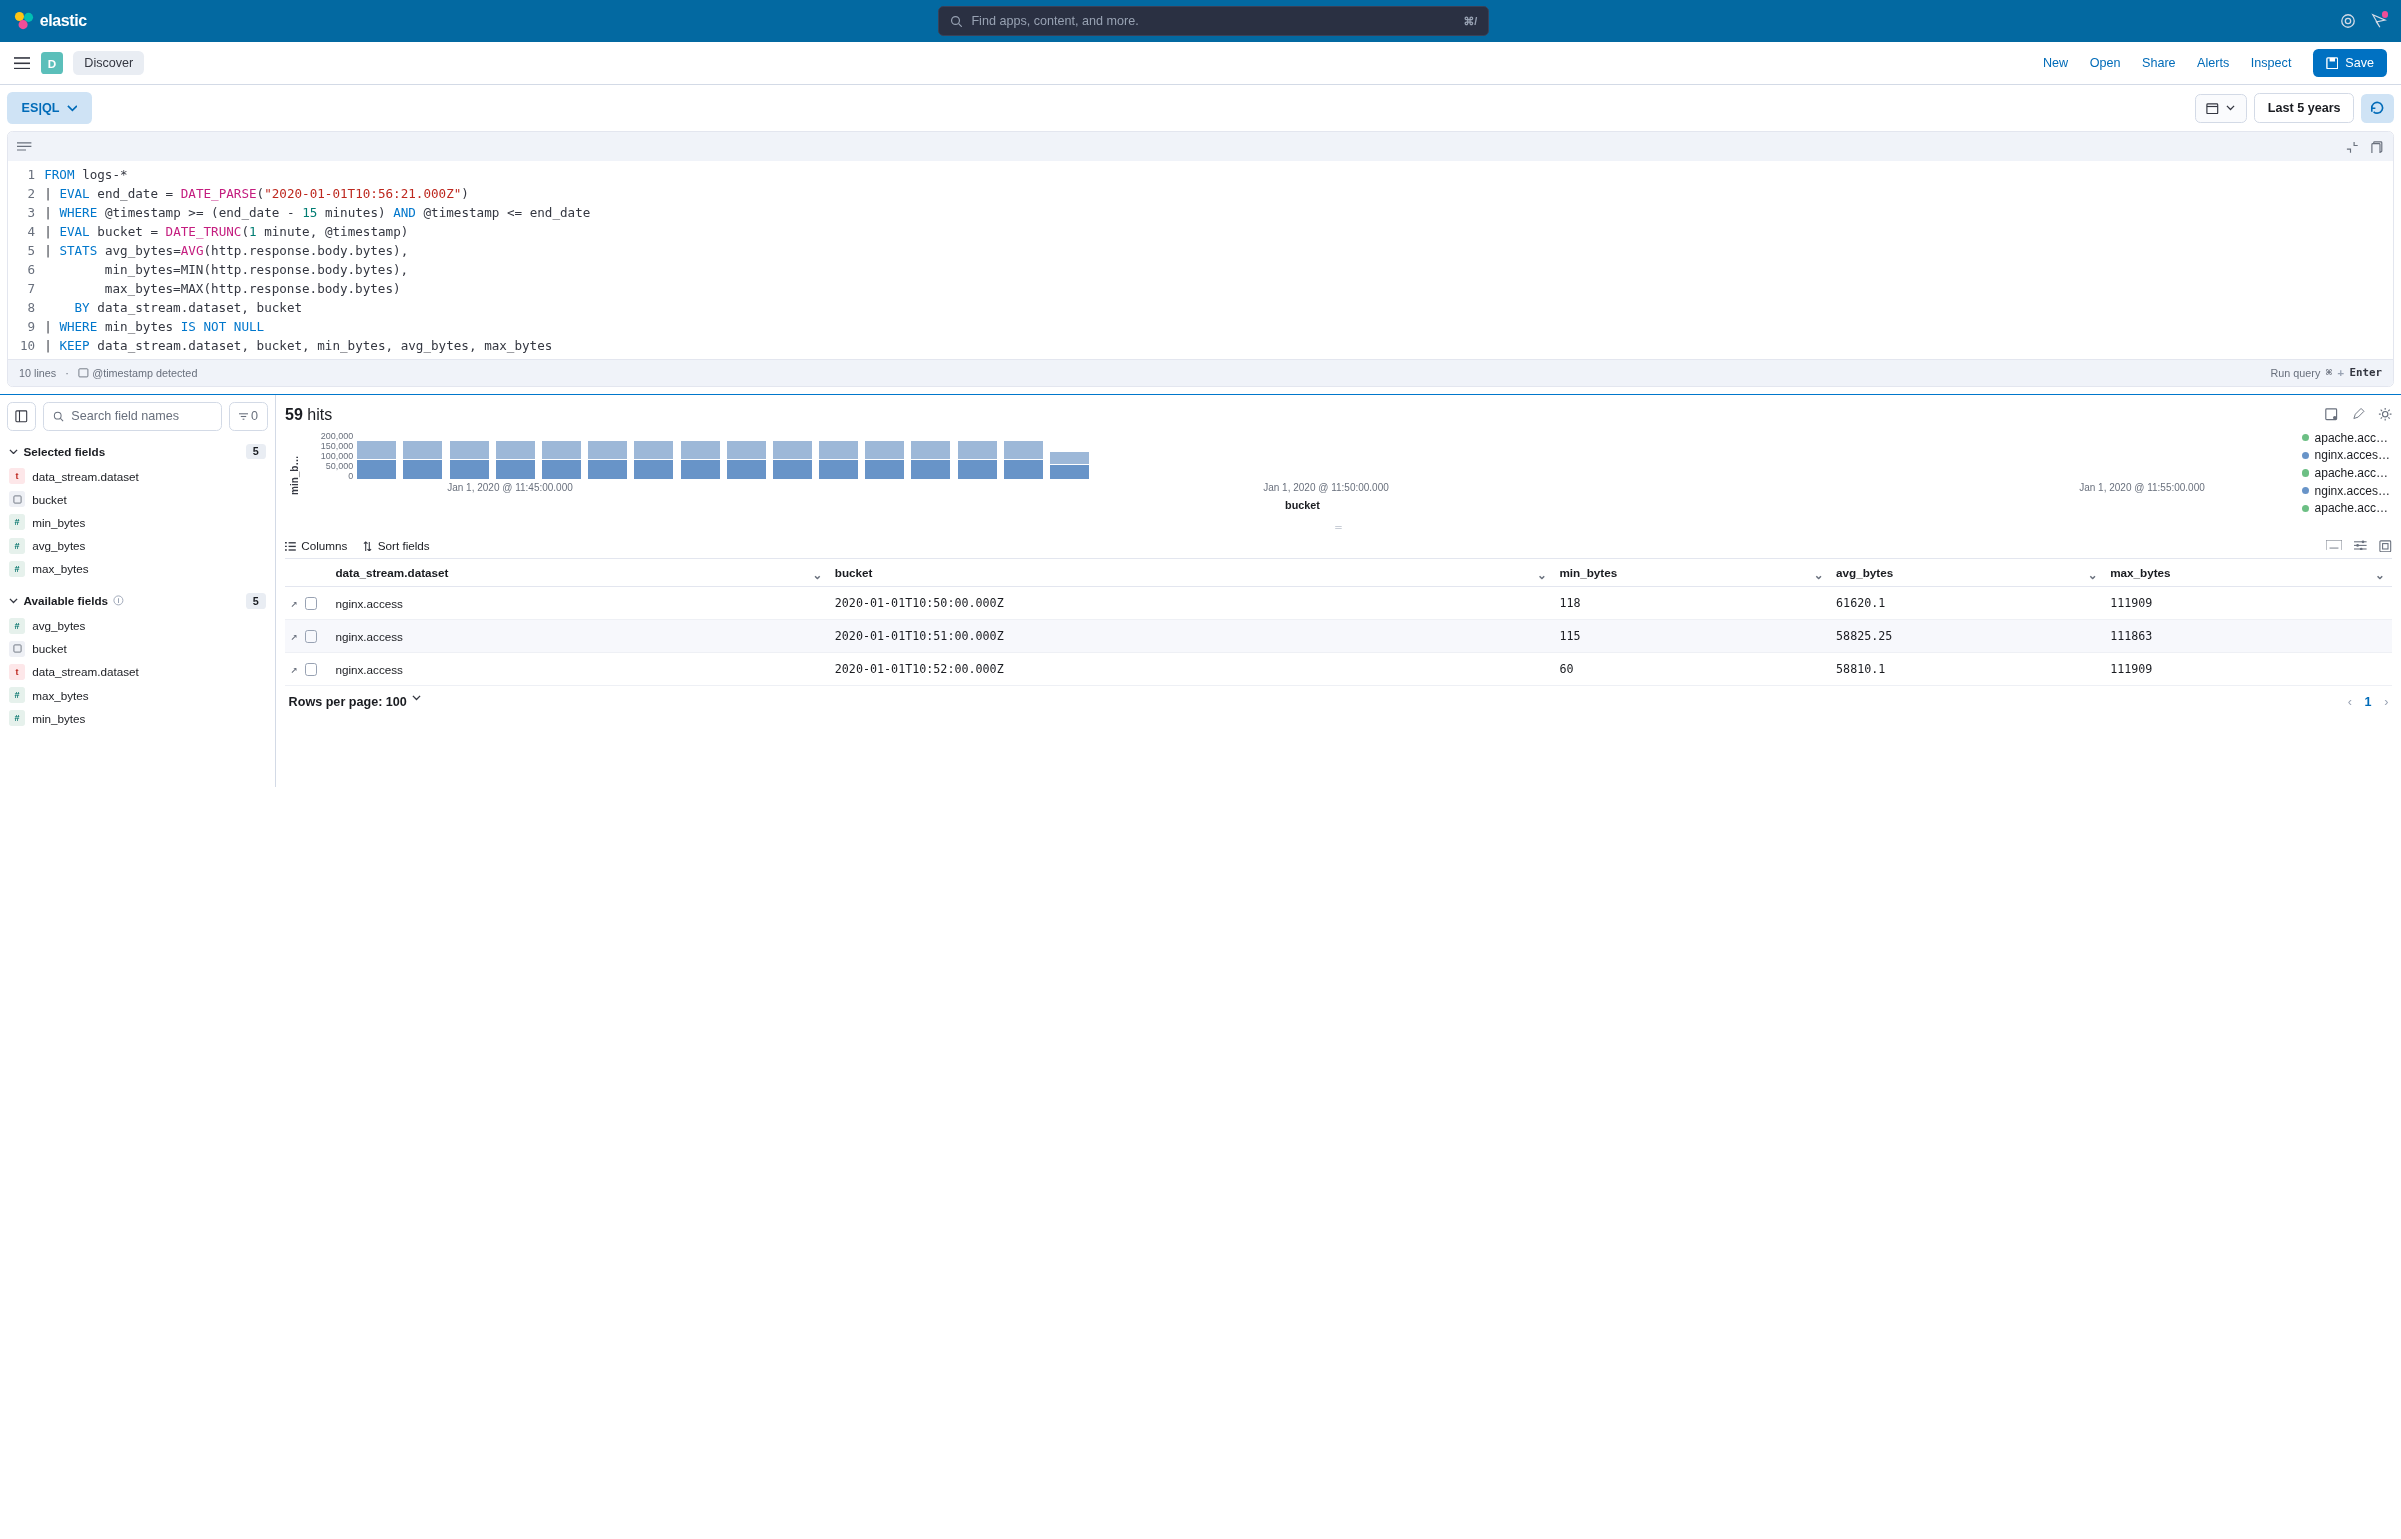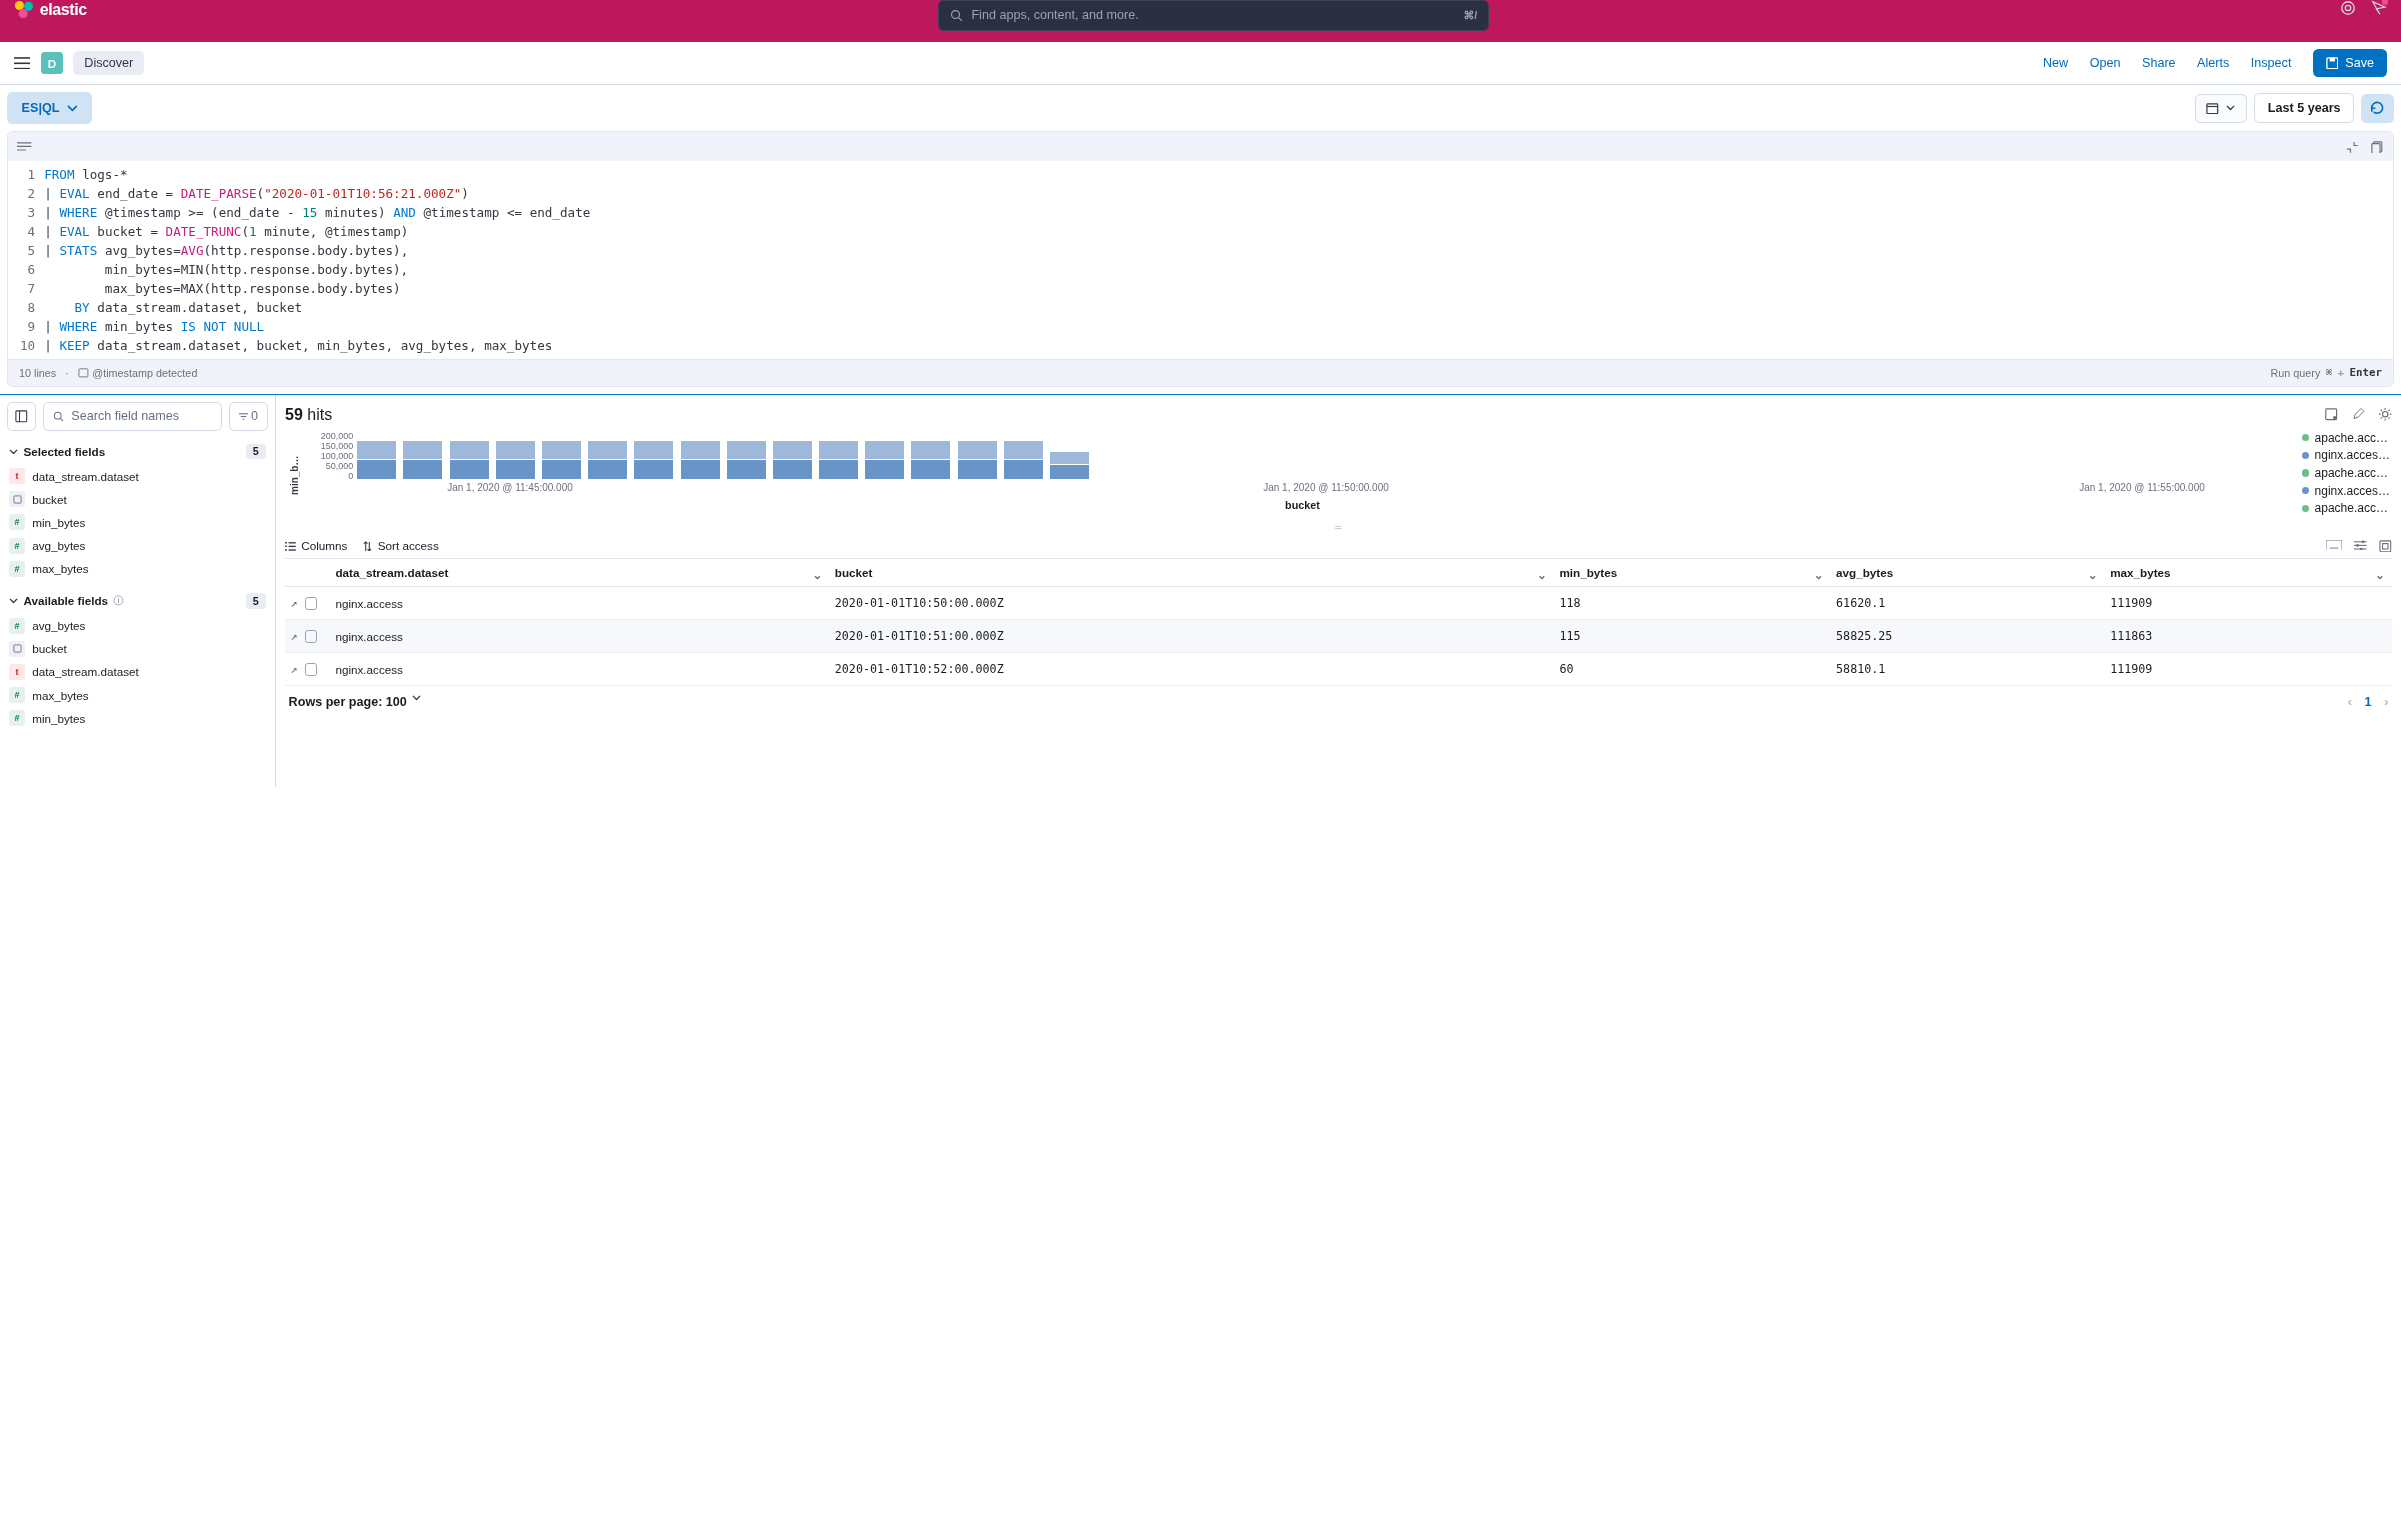--- a/index.html
+++ b/index.html
@@ -1,19 +1,19 @@
 <!DOCTYPE html>
 <html style="font-size:14.4px"><head>
 <meta charset="utf-8">
 <style>
 * { box-sizing: border-box; margin: 0; padding: 0; }
 body { font-family: -apple-system, BlinkMacSystemFont, "Segoe UI", Helvetica, Arial, sans-serif; font-size: 12.6px; color: #1a1c21; background: #fff; }
 
 
-.top-header { background: #be185d; height: 42px; display: flex; align-items: flex-start; padding: 0 14.4px; }
+.top-header { background: #0369a1; height: 42px; display: flex; align-items: center; padding: 0 14.4px; }
 .logo { display: flex; align-items: center; gap: 5.4px; }
 .logo-text { color: #fff; font-size: 16px; font-weight: 600; letter-spacing: -0.4px; }
 .search-box { margin-left: auto; margin-right: auto; width: 551px; height: 30.5px; background: #2a3042; border: 0.9px solid #3a4158; border-radius: 5.4px; display: flex; align-items: center; padding: 0 10.8px; color: #98a2b3; }
 .search-box svg { margin-right: 9px; }
 .search-ph { flex: 1; color: #98a2b3; font-size: 12.6px; }
 .search-kbd { color: #98a2b3; font-size: 10.8px; font-weight: 600; }
 .top-right { display: flex; gap: 14.4px; align-items: center; color: #d3dae6; }
 
 
 .sub-header { height: 43px; background: #fff; border-bottom: 0.9px solid #d3dae6; display: flex; align-items: center; padding: 0 14.4px; }
@@ -485,21 +485,21 @@
             <line x1="4" y1="6" x2="12" y2="6" stroke="#343741" stroke-width="1.5"></line>
             <line x1="0" y1="10" x2="2" y2="10" stroke="#343741" stroke-width="1.5"></line>
             <line x1="4" y1="10" x2="12" y2="10" stroke="#343741" stroke-width="1.5"></line>
           </svg>
         <span>Columns</span>
       </div>
       <div class="cols-btn">
         <svg width="9" height="10.8" viewBox="0 0 10 12">
             <path d="M3 11 L3 1 M1 3 L3 1 L5 3 M7 1 L7 11 M5 9 L7 11 L9 9" stroke="#343741" stroke-width="1.2" fill="none"></path>
           </svg>
-        <span>Sort access</span>
+        <span>Sort fields</span>
       </div>
       <div class="cols-right">
         <svg width="16" height="10.8" viewBox="0 0 18 12">
             <rect x="0" y="0" width="18" height="12" rx="1" stroke="#69707d" stroke-width="1" fill="none"></rect>
             <line x1="4" y1="9" x2="14" y2="9" stroke="#69707d"></line>
           </svg>
         <svg width="12.6" height="10.8" viewBox="0 0 14 12">
             <line x1="0" y1="2" x2="14" y2="2" stroke="#69707d" stroke-width="1.2"></line>
             <circle cx="10" cy="2" r="1.5" fill="#69707d"></circle>
             <line x1="0" y1="6" x2="14" y2="6" stroke="#69707d" stroke-width="1.2"></line>

